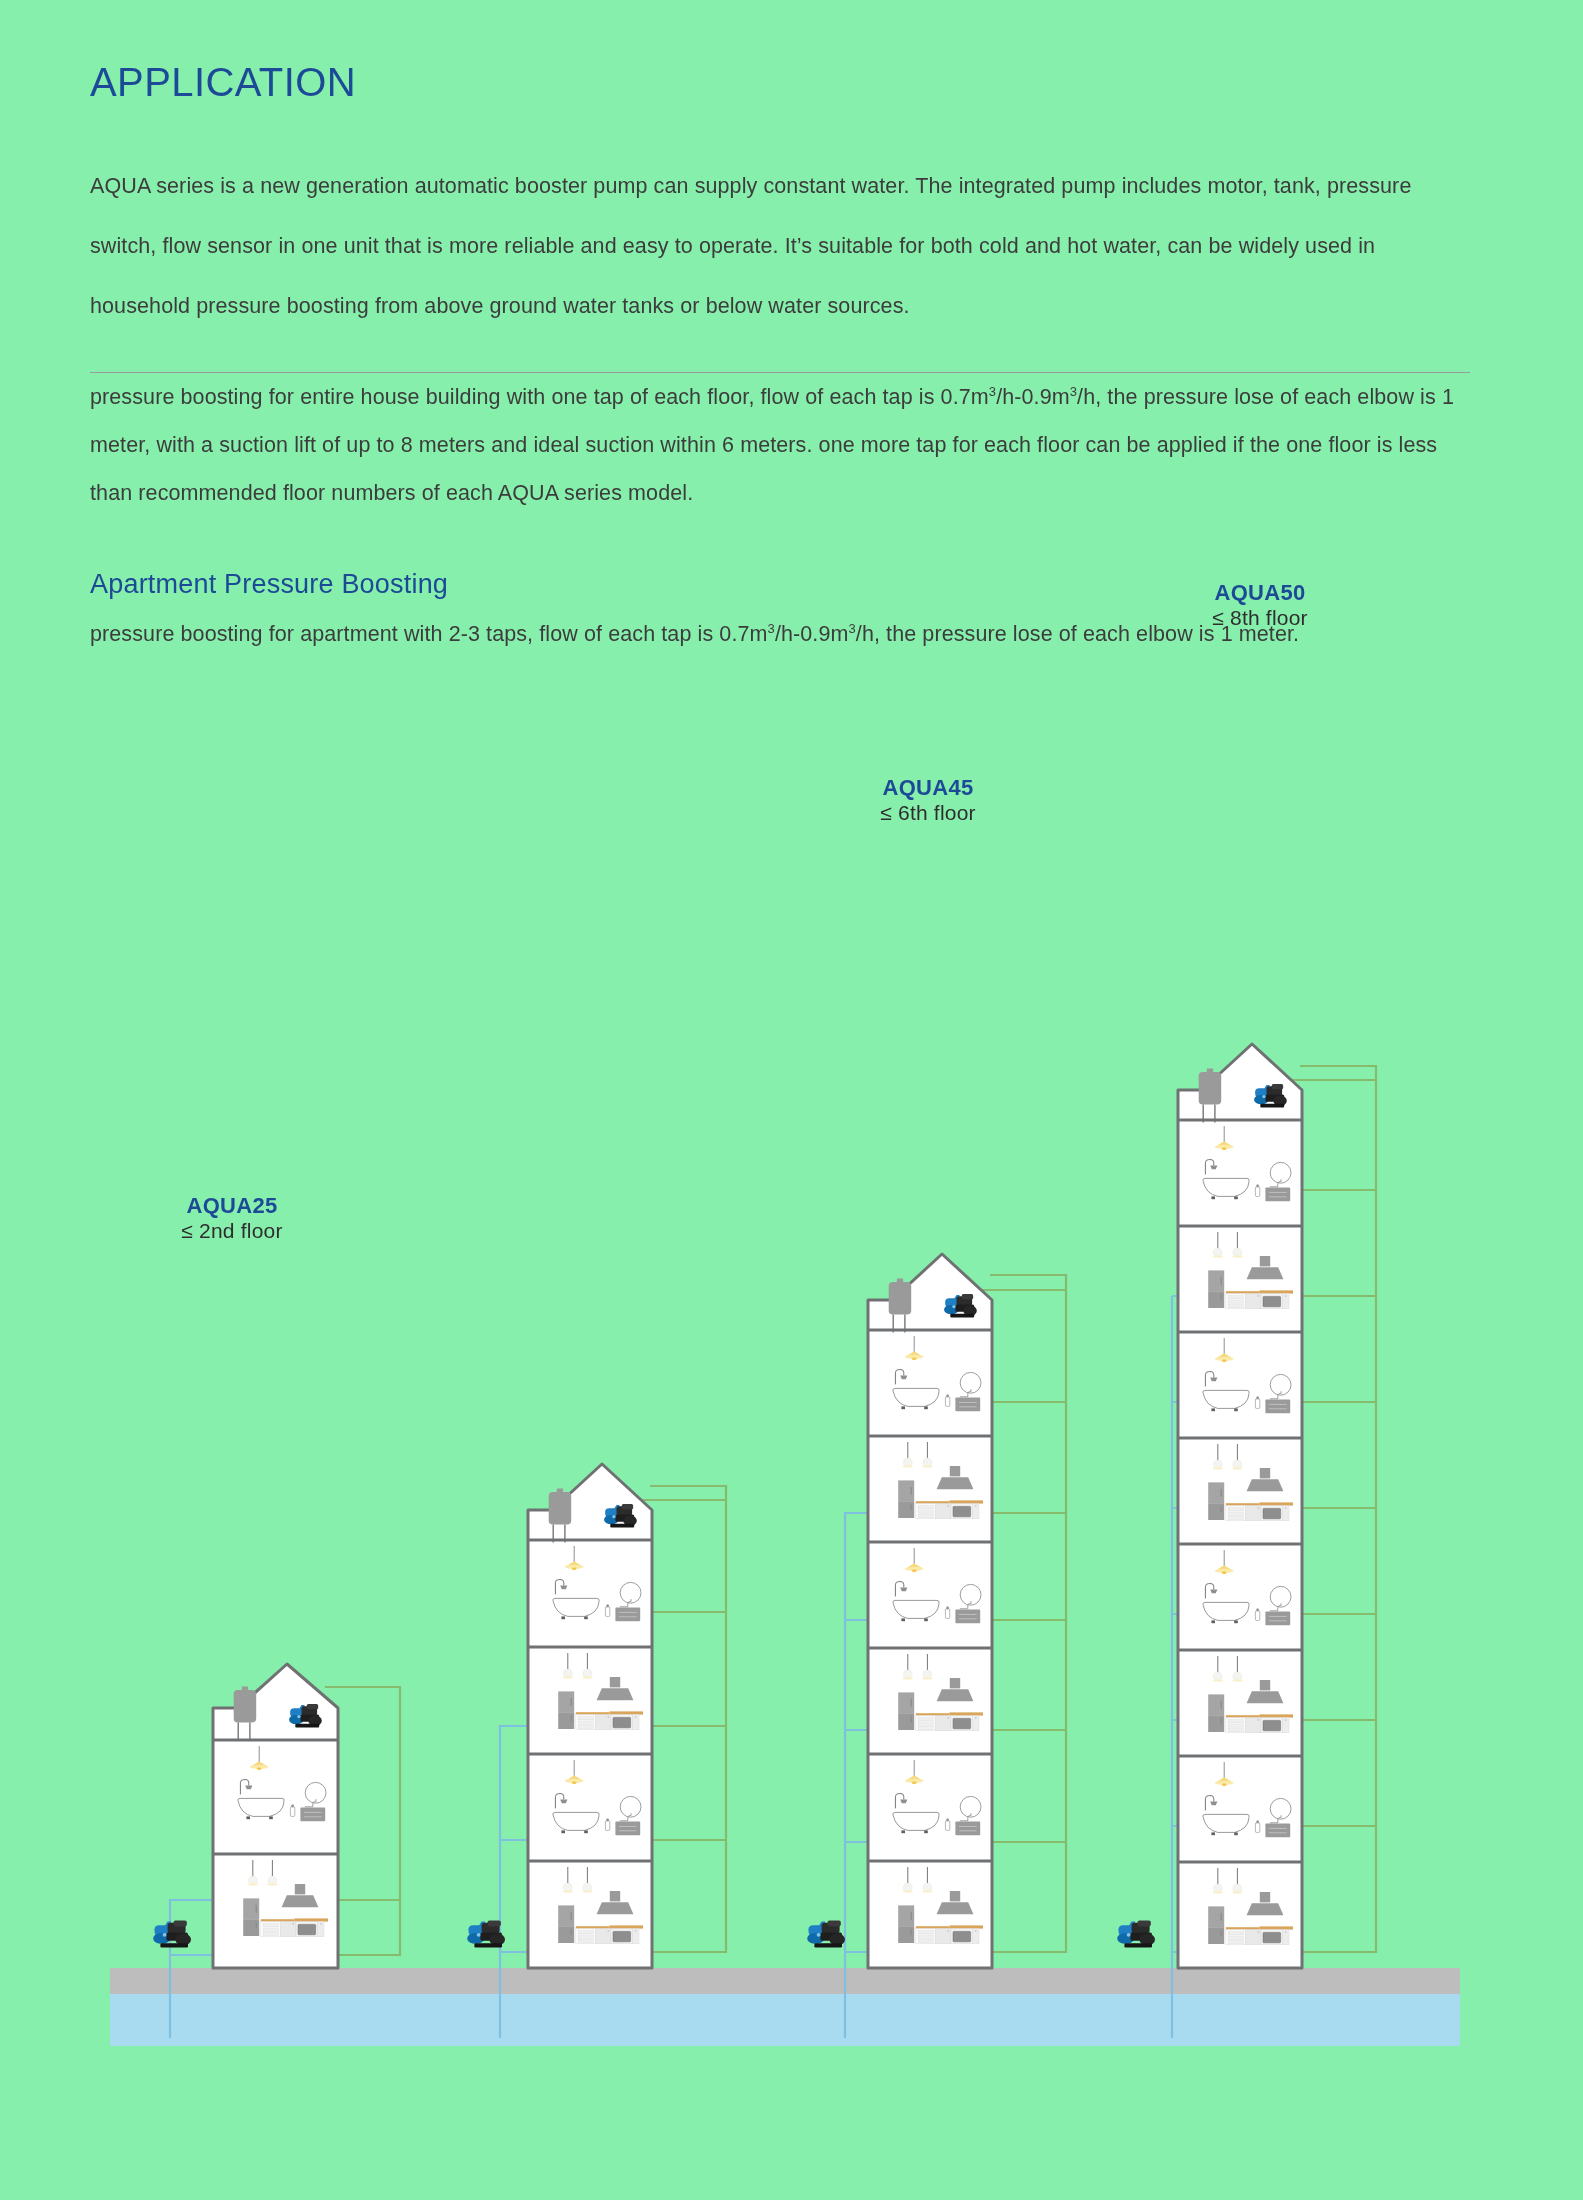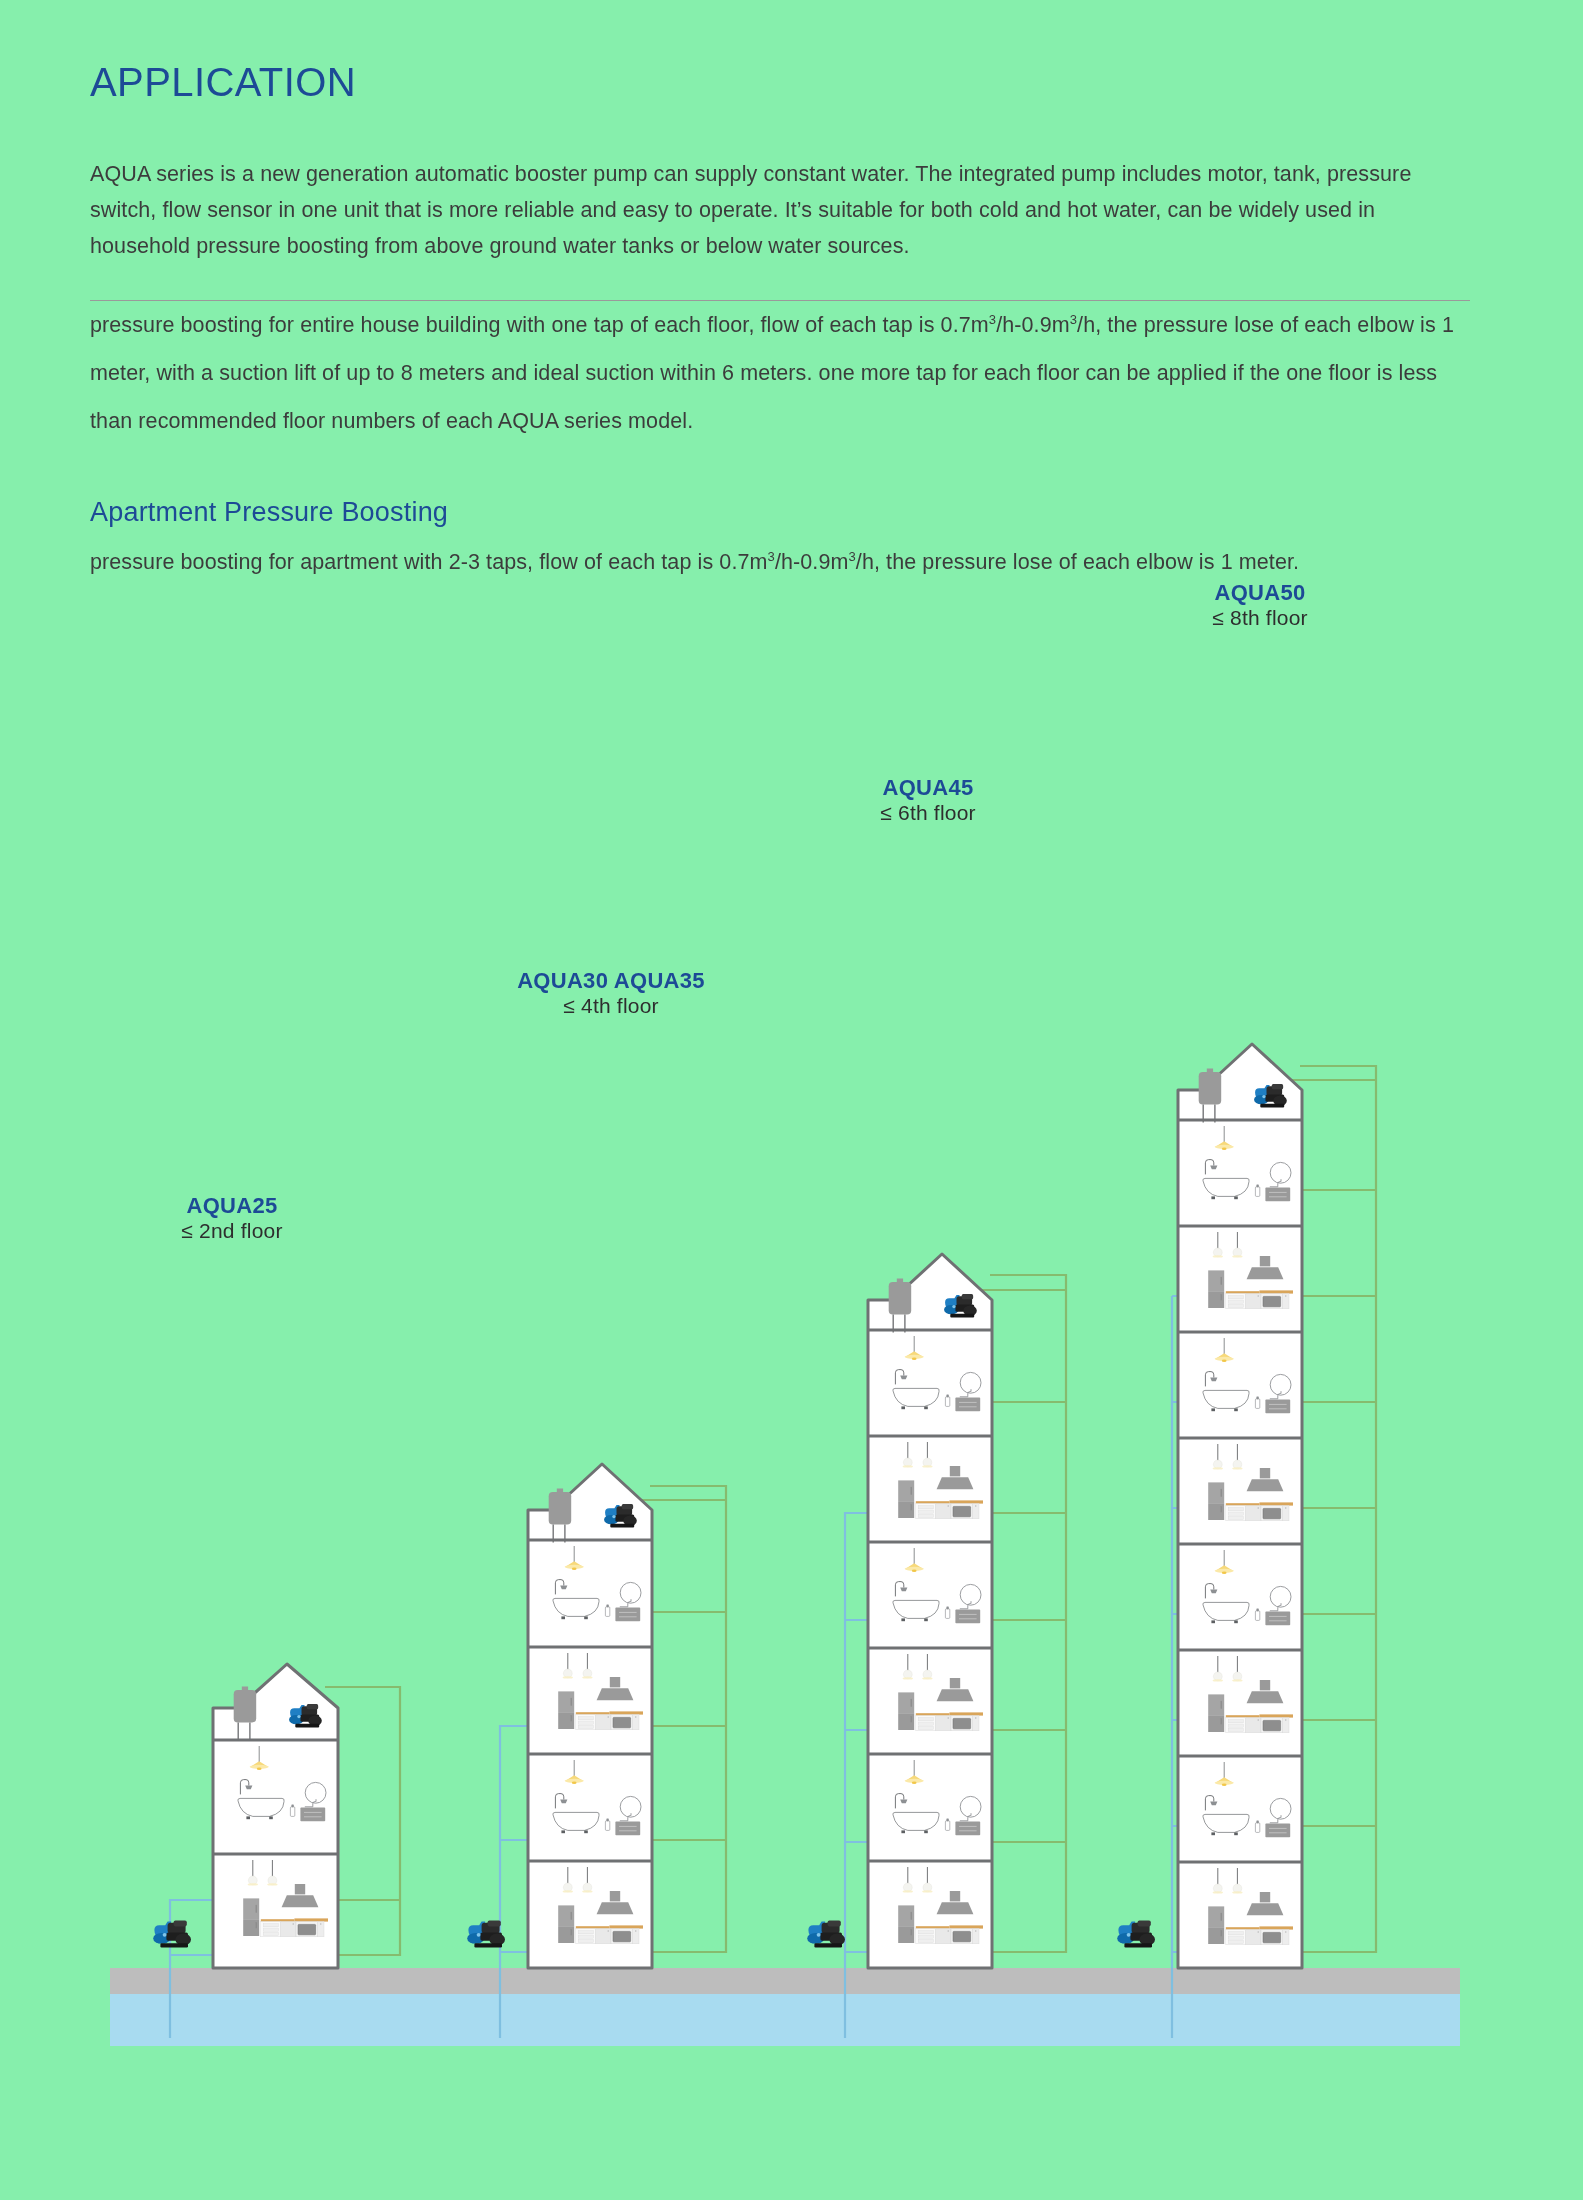--- a/index.html
+++ b/index.html
@@ -13,21 +13,21 @@
 
   
   .content{position:absolute;left:90px;top:60px;width:1380px;}
 
   h1.app-title{
     font-family:"Liberation Sans", sans-serif;
     font-size:40px;font-weight:400;letter-spacing:.4px;
     color:#1d4a96;margin:0 0 52px 0;line-height:1.1;
   }
   p.intro{
-    font-size:21.5px;line-height:36px;color:#3c3c3c;margin:0;
+    font-size:21.5px;line-height:60px;color:#3c3c3c;margin:0;
     font-weight:400;letter-spacing:.1px;width:1380px;
   }
   hr.rule{
     border:none;border-top:1px solid #9a9a9a;margin:36px 0 0 0;width:1380px;
   }
   h2.sec{
     font-size:27px;font-weight:400;color:#1d4a96;
     margin:52px 0 10px 0;letter-spacing:.2px;
   }
   p.body{
@@ -71,24 +71,20 @@
 
     <h2 class="sec">Apartment Pressure Boosting</h2>
     <p class="body">pressure boosting for apartment with 2-3 taps, flow of each tap is 0.7m<sup>3</sup>/h-0.9m<sup>3</sup>/h, the pressure lose of each elbow is 1 meter.</p>
   </div>
 
   <div class="diagram">
 
     <div class="lbl lbl-25">
       <div class="model">AQUA25</div>
       <div class="floor">≤ 2nd floor</div>
-    </div>
-    <div class="lbl lbl-30">
-      <div class="model">AQUA30  AQUA35</div>
-      <div class="floor">≤ 4th floor</div>
     </div>
     <div class="lbl lbl-45">
       <div class="model">AQUA45</div>
       <div class="floor">≤ 6th floor</div>
     </div>
     <div class="lbl lbl-50">
       <div class="model">AQUA50</div>
       <div class="floor">≤ 8th floor</div>
     </div>
 

